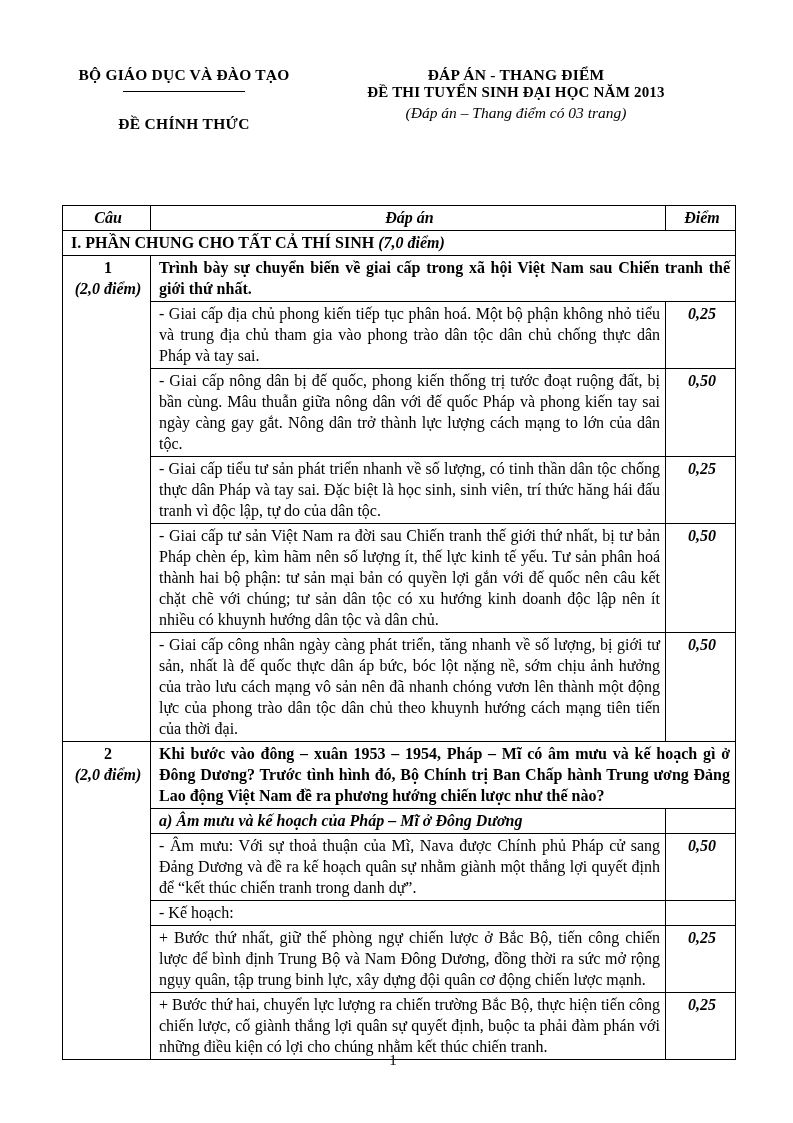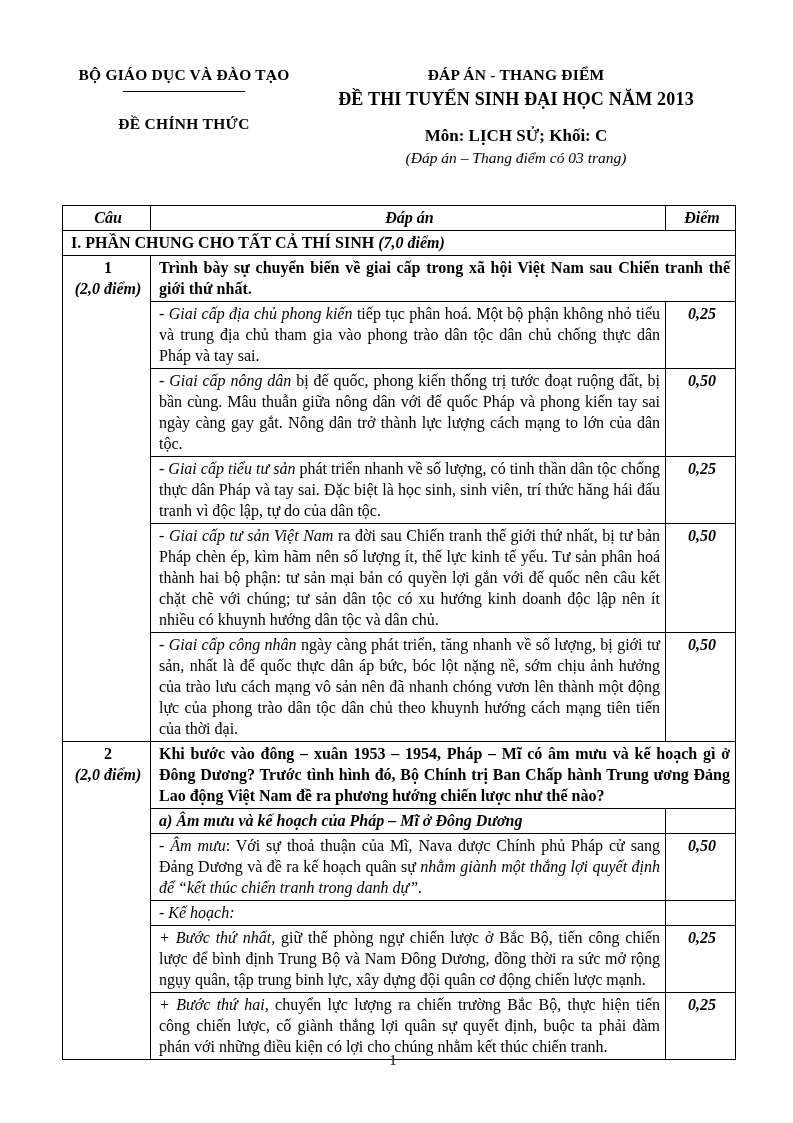--- a/index.html
+++ b/index.html
@@ -20,21 +20,21 @@
   }
   .org-name { font-weight:bold; font-size:15.5px; letter-spacing:.2px; }
   .org-rule { width:122px; border-top:1.6px solid #000; margin:7px auto 0; height:0; }
   .doc-type { font-weight:bold; font-size:15.5px; margin-top:23px; letter-spacing:.3px; }
 
   .hdr-right {
     position:absolute; left:310px; top:66px;
     width:412px; text-align:center;
   }
   .title-1 { font-weight:bold; font-size:15.5px; letter-spacing:.2px; }
-  .title-2 { font-weight:bold; font-size:18px; margin-top:5px; letter-spacing:.2px; }
+  .title-2 { font-weight:bold; font-size:15px; letter-spacing:.2px; }
   .subject  { font-weight:bold; font-size:17px; margin-top:16px; }
   .note     { font-style:italic; font-size:15.5px; margin-top:3px; }
 
   
   table.main {
     position:absolute; left:62px; top:205px;
     width:673px;
     border-collapse:collapse; table-layout:fixed;
   }
   table.main td {
@@ -44,21 +44,21 @@
     line-height:21px;
     padding:1px 5px 2px 8px;
   }
   td.col-head { text-align:center; font-weight:bold; font-style:italic; }
   td.section-row { font-weight:bold; padding-left:6px; }
   .section-pts { font-style:italic; }
   td.q-label { text-align:center; font-weight:bold; }
   .q-pts { font-style:italic; font-weight:bold; }
   td.q-text { font-weight:bold; text-align:justify; }
   td.ans { text-align:justify; }
-  .it { font-style:italic; }
+  .it { }
   td.subhead { font-weight:bold; font-style:italic; }
   td.score { text-align:center; vertical-align:middle; font-weight:bold; font-style:italic; }
 
   
   .page-number {
     position:absolute; left:0; top:1052px;
     width:100%; text-align:center; font-size:15px;
   }
 </style>
 </head>
@@ -68,21 +68,20 @@
 
   <div class="hdr-left">
     <div class="org-name">BỘ GIÁO DỤC VÀ ĐÀO TẠO</div>
     <div class="org-rule"></div>
     <div class="doc-type">ĐỀ CHÍNH THỨC</div>
   </div>
 
   <div class="hdr-right">
     <div class="title-1">ĐÁP ÁN - THANG ĐIỂM</div>
     <div class="title-2">ĐỀ THI TUYỂN SINH ĐẠI HỌC NĂM 2013</div>
-    <div class="subject">Môn: LỊCH SỬ; Khối: C</div>
     <div class="note">(Đáp án – Thang điểm có 03 trang)</div>
   </div>
 
   <table class="main">
     <colgroup>
       <col style="width:88px">
       <col style="width:515px">
       <col style="width:70px">
     </colgroup>
 

